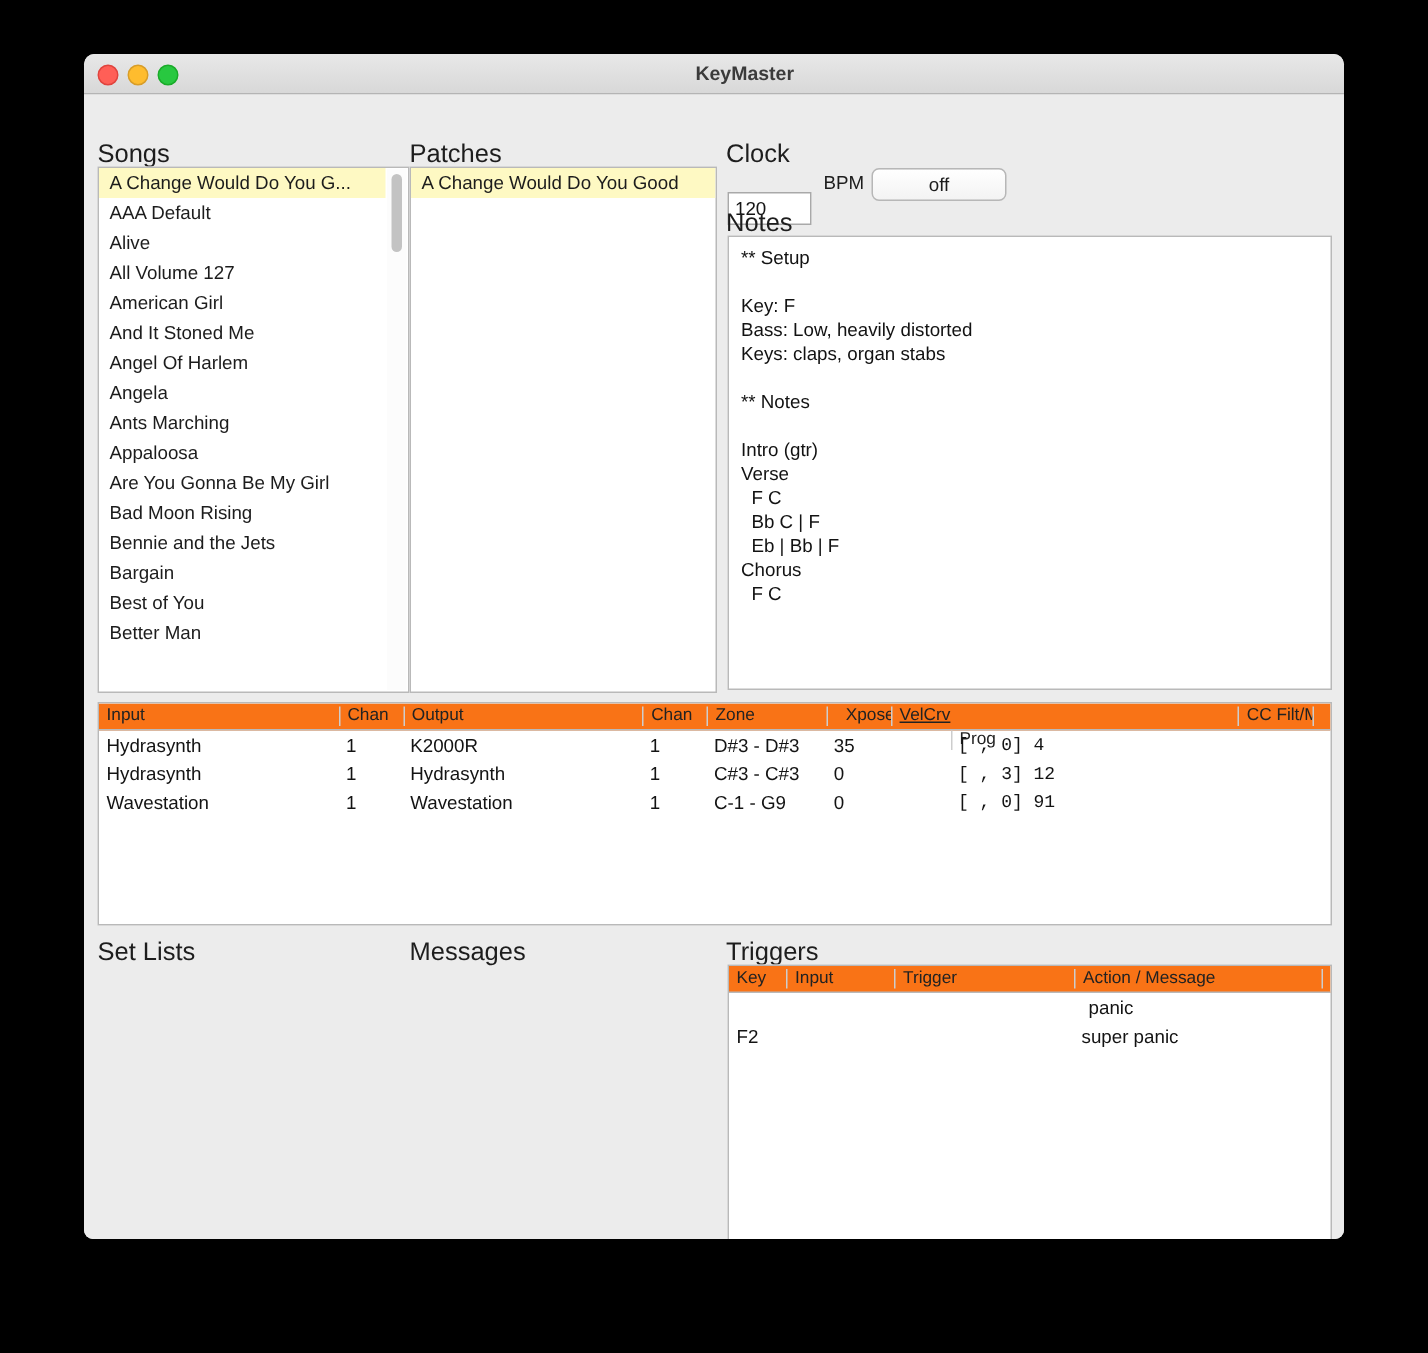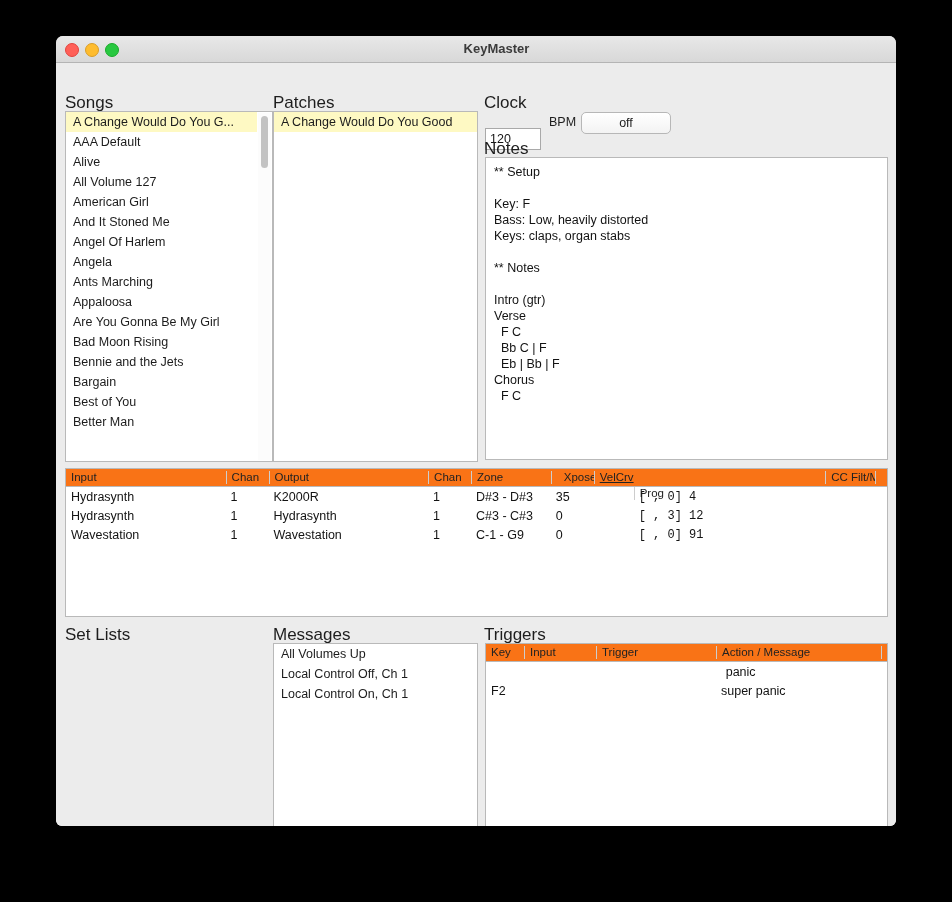--- a/index.html
+++ b/index.html
@@ -303,27 +303,20 @@
             <div class="td prog" style="width: 192px;">[  ,  0]  91</div>
             <div class="td" style="width: 50px;"></div>
             <div class="td" style="width: 12px;"></div>
           </div>
         </div>
     </div>
 
     <div class="section-label" style="left:9px; top:562px;">Set Lists</div>
 
     <div class="section-label" style="left:217px; top:562px;">Messages</div>
-    <div class="listbox" id="messages-list" style="left:217px; top:580px; width:203px; height:203px;">
-      <div id="messages-rows">
-          <div class="listrow">All Volumes Up</div>
-          <div class="listrow">Local Control Off, Ch 1</div>
-          <div class="listrow">Local Control On, Ch 1</div>
-        </div>
-    </div>
 
     <div class="section-label" style="left:428px; top:562px;">Triggers</div>
     <div class="table-panel" id="triggers-panel" style="left:429px; top:580px; width:403px; height:203px;">
       <div class="thead" id="trig-head">
           <div class="th" style="width: 38px;">Key</div>
           <div class="th" style="width: 72px;">Input</div>
           <div class="th" style="width: 120px;">Trigger</div>
           <div class="th" style="width: 165px;">Action / Message</div>
           <div class="th" style="width: 6px;"></div>
         </div>

